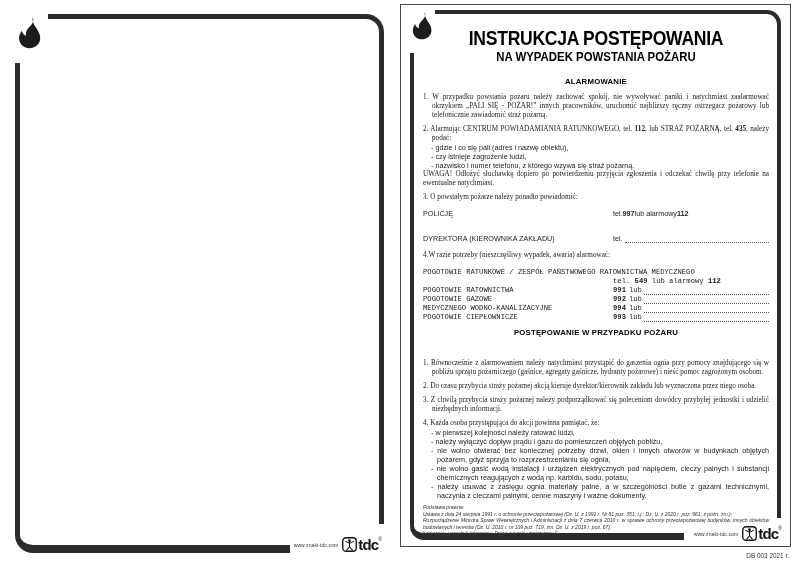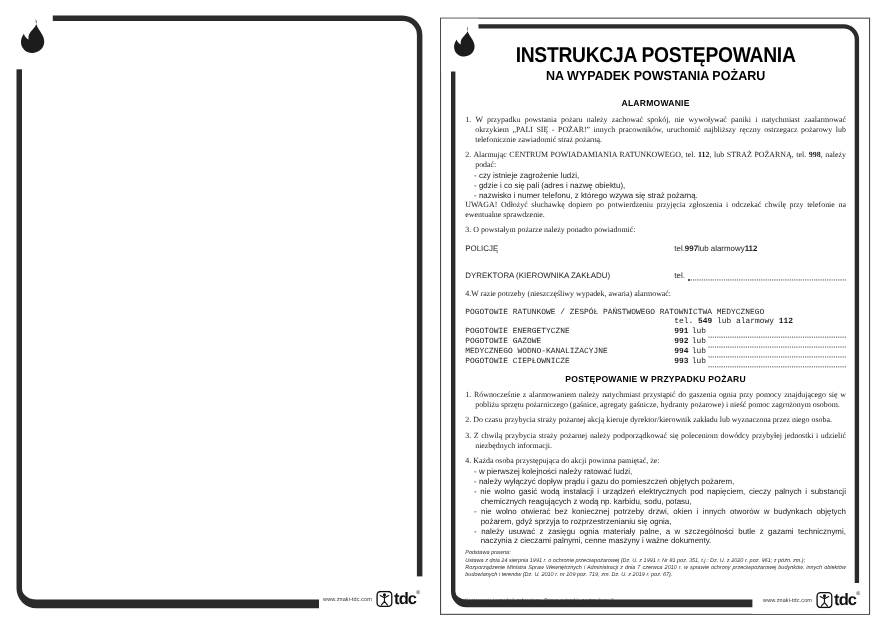--- a/index.html
+++ b/index.html
@@ -1,20 +1,20 @@
 <!DOCTYPE html>
 <html><head>
 <meta charset="utf-8">
 <style>
   html,body{margin:0;padding:0;background:#fff;}
   .canvas{position:relative;width:800px;height:564px;background:#ffffff;overflow:hidden;
           font-family:"Liberation Sans",sans-serif;color:#1a1a1a;}
   .page{position:absolute;background:#fff;}
   .left-page{left:10px;top:8px;width:380px;height:548px;}
-  .right-page{left:400px;top:16px;width:389px;height:541px;border:1px solid #4a4a4a;}
+  .right-page{left:400px;top:4px;width:389px;height:541px;border:1px solid #4a4a4a;}
   .frame{position:absolute;border:5px solid #2b2b2b;border-radius:18px;}
   .left-page .frame{left:5px;right:6px;top:6px;bottom:3px;border-bottom-width:8px;}
   .right-page .frame{left:9px;right:9px;top:5px;bottom:6px;border-width:4px;border-bottom-width:7px;border-radius:14px;}
   .gap{position:absolute;background:#fff;z-index:2;}
   .gap-tl{left:0;top:0;width:38px;height:55px;}
   .right-page .gap-tl{width:34px;height:48px;}
   .gap-br{right:0;bottom:0;width:100px;height:32px;}
   .right-page .gap-br{width:106px;height:28px;}
   .flame{position:absolute;z-index:3;}
   .left-page .flame{left:7px;top:9px;width:25px;height:32px;}
@@ -33,21 +33,21 @@
   .title{font-weight:bold;font-size:19.5px;line-height:21px;text-align:center;color:#000;
          letter-spacing:-.3px;transform:scaleX(.9);transform-origin:50% 0;margin-top:9px;white-space:nowrap;}
   .subtitle{font-weight:bold;font-size:12px;line-height:13px;text-align:center;color:#000;
             transform:scaleX(.95);transform-origin:50% 0;margin-top:2px;white-space:nowrap;}
   .sec-head{font-weight:bold;font-size:7.8px;line-height:9px;text-align:center;color:#000;letter-spacing:.2px;}
   .sh-alarm{margin-top:13px;}
   .sh-proc{margin-top:6px;}
   p{margin:0;}
   .body-t{font-size:7.2px;line-height:9px;text-align:justify;font-family:Liberation Serif, serif;}
   .num-item{padding-left:9px;text-indent:-9px;}
-  .mt6{margin-top:6px;}.mt5{margin-top:5px;}.mt7{margin-top:7px;}
+  .mt6{margin-top:22px;}.mt5{margin-top:5px;}.mt7{margin-top:7px;}
   .bullets{margin-left:8px;}
   .bullet{font-size:7.2px;line-height:9px;text-align:justify;padding-left:6px;text-indent:-6px;}
   .phone-row{position:relative;font-size:7.2px;line-height:9px;display:flex;align-items:center;}
   .phone-tel{position:absolute;left:190px;right:0;display:flex;align-items:flex-end;}
   .row-police{margin-top:7px;}
   .row-director{margin-top:16px;}
   .item4-a{margin-top:8px;}
   .emg{margin-top:8px;font-family:Liberation Mono, monospace;}
   .emg-tel{margin-left:190px;}
   .dots{flex:1;border-bottom:1px dotted #555;height:7px;margin-left:2px;}
@@ -92,27 +92,27 @@
     </svg>
 
     <div class="content">
       <div class="title">INSTRUKCJA POSTĘPOWANIA</div>
       <div class="subtitle">NA WYPADEK POWSTANIA POŻARU</div>
 
       <div class="sec-head sh-alarm">ALARMOWANIE</div>
 
       <p class="body-t num-item mt7">1. W przypadku powstania pożaru należy zachować spokój, nie wywoływać paniki i natychmiast zaalarmować okrzykiem „PALI SIĘ - POŻAR!” innych pracowników, uruchomić najbliższy ręczny ostrzegacz pożarowy lub telefonicznie zawiadomić straż pożarną.</p>
 
-      <p class="body-t num-item mt5"><span>2. Alarmując CENTRUM POWIADAMIANIA RATUNKOWEGO, tel. </span><b>112</b><span>, lub STRAŻ POŻARNĄ, tel. </span><b>998</b><span>, należy podać:</span></p>
+      <p class="body-t num-item mt5"><span>2. Alarmując CENTRUM POWIADAMIANIA RATUNKOWEGO, tel. </span><b>112</b><span>, lub STRAŻ POŻARNĄ, tel. </span><b>435</b><span>, należy podać:</span></p>
       <div class="bullets">
+        <p class="bullet">- gdzie i co się pali (adres i nazwę obiektu),</p>
         <p class="bullet">- czy istnieje zagrożenie ludzi,</p>
-        <p class="bullet">- gdzie i co się pali (adres i nazwę obiektu),</p>
         <p class="bullet">- nazwisko i numer telefonu, z którego wzywa się straż pożarną.</p>
       </div>
-      <p class="body-t">UWAGA! Odłożyć słuchawkę dopiero po potwierdzeniu przyjęcia zgłoszenia i odczekać chwilę przy telefonie na ewentualne sprawdzenie.</p>
+      <p class="body-t">UWAGA! Odłożyć słuchawkę dopiero po potwierdzeniu przyjęcia zgłoszenia i odczekać chwilę przy telefonie na ewentualne natychmiast.</p>
 
       <p class="body-t num-item mt5">3. O powstałym pożarze należy ponadto powiadomić:</p>
 
       <div class="phone-row row-police">
         <span>POLICJĘ</span>
         <span class="phone-tel">
             <span>tel. </span>
             <b>997</b>
             <span> lub alarmowy </span>
             <b>112</b>
@@ -130,21 +130,21 @@
       <p class="body-t num-item item4-a">4.W razie potrzeby (nieszczęśliwy wypadek, awaria) alarmować:</p>
 
       <div class="emg">
         <div class="phone-row">
           <span>POGOTOWIE RATUNKOWE / ZESPÓŁ PAŃSTWOWEGO RATOWNICTWA MEDYCZNEGO</span>
         </div>
         <div class="phone-row">
           <span class="emg-tel"><span>tel. </span><b>549</b><span> lub alarmowy </span><b>112</b></span>
         </div>
         <div class="phone-row">
-          <span>POGOTOWIE ENERGETYCZNE</span>
+          <span>POGOTOWIE RATOWNICTWA</span>
           <span class="phone-tel">
               <b>991</b>
               <span class="lub">lub</span>
               <span class="dots"></span>
             </span>
         </div>
         <div class="phone-row">
           <span>POGOTOWIE GAZOWE</span>
           <span class="phone-tel">
               <b>992</b>
@@ -171,23 +171,23 @@
       </div>
 
       <div class="sec-head sh-proc">POSTĘPOWANIE W PRZYPADKU POŻARU</div>
 
       <p class="body-t num-item mt6">1. Równocześnie z alarmowaniem należy natychmiast przystąpić do gaszenia ognia przy pomocy znajdującego się w pobliżu sprzętu pożarniczego (gaśnice, agregaty gaśnicze, hydranty pożarowe) i nieść pomoc zagrożonym osobom.</p>
       <p class="body-t num-item mt5">2. Do czasu przybycia straży pożarnej akcją kieruje dyrektor/kierownik zakładu lub wyznaczona przez niego osoba.</p>
       <p class="body-t num-item mt5">3. Z chwilą przybycia straży pożarnej należy podporządkować się poleceniom dowódcy przybyłej jednostki i udzielić niezbędnych informacji.</p>
       <p class="body-t num-item mt5">4. Każda osoba przystępująca do akcji powinna pamiętać, że:</p>
       <div class="bullets">
         <p class="bullet">- w pierwszej kolejności należy ratować ludzi,</p>
-        <p class="bullet">- należy wyłączyć dopływ prądu i gazu do pomieszczeń objętych pożarem,</p>
+        <p class="bullet">- należy wyłączyć dopływ prądu i gazu do pomieszczeń objętych pobliżu,</p>
+        <p class="bullet">- nie wolno otwierać bez koniecznej potrzeby drzwi, okien i innych otworów w budynkach objętych pożarem, gdyż sprzyja to rozprzestrzenianiu się ognia,</p>
         <p class="bullet">- nie wolno gasić wodą instalacji i urządzeń elektrycznych pod napięciem, cieczy palnych i substancji chemicznych reagujących z wodą np. karbidu, sodu, potasu,</p>
-        <p class="bullet">- nie wolno otwierać bez koniecznej potrzeby drzwi, okien i innych otworów w budynkach objętych pożarem, gdyż sprzyja to rozprzestrzenianiu się ognia,</p>
         <p class="bullet">- należy usuwać z zasięgu ognia materiały palne, a w szczególności butle z gazami technicznymi, naczynia z cieczami palnymi, cenne maszyny i ważne dokumenty.</p>
       </div>
 
 
       <div class="legal">
         <div class="legal-head">Podstawa prawna:</div>
         <div>Ustawa z dnia 24 sierpnia 1991 r. o ochronie przeciwpożarowej (Dz. U. z 1991 r. Nr 81 poz. 351, t.j.: Dz. U. z 2020 r. poz. 961; z późn. zm.);</div>
         <div>Rozporządzenie Ministra Spraw Wewnętrznych i Administracji z dnia 7 czerwca 2010 r. w sprawie ochrony przeciwpożarowej budynków, innych obiektów budowlanych i terenów (Dz. U. 2010 r. nr 109 poz. 719, zm. Dz. U. z 2019 r. poz. 67).</div>
       </div>
     </div>

